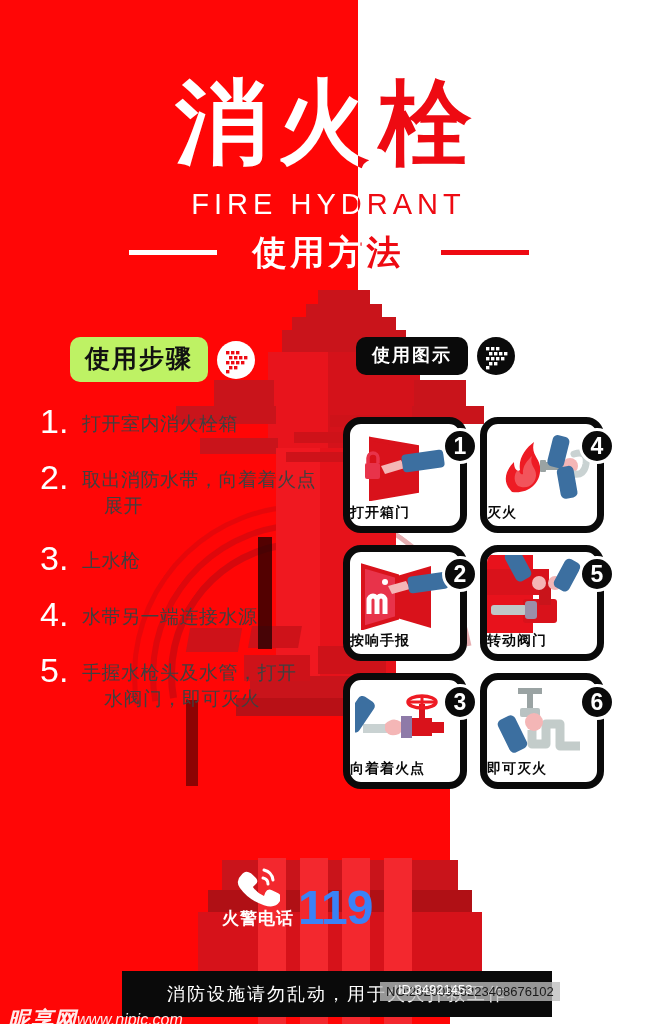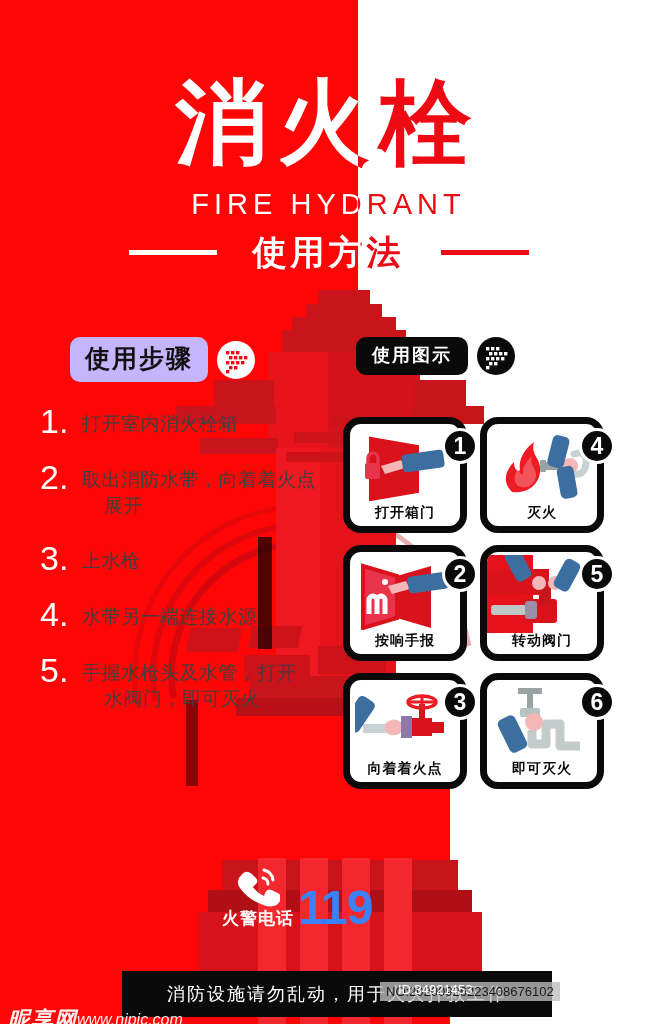--- a/index.html
+++ b/index.html
@@ -114,21 +114,21 @@
   }
   .sub-white { color:#FFFFFF; clip-path: inset(0 66px 0 0); }
   .sub-red   { color:#EE0A12; clip-path: inset(0 0 0 130px); }
 
   
   .badge-steps {
     position:absolute; left:70px; top:337px;
     display:flex; align-items:center; gap:9px;
   }
   .pill-white {
-    background:#c4b5fd; color:#111111;
+    background:#bef264; color:#111111;
     border-radius:10px; padding:5px 15px 7px;
     font-size:25px; font-weight:bold; letter-spacing:2px;
     box-shadow:0 0 0 0 rgba(0,0,0,0);
   }
   .dot-circle-white {
     width:38px; height:38px; border-radius:50%;
     background:#FFFFFF; position:relative; overflow:hidden;
   }
   .badge-icons {
     position:absolute; left:356px; top:337px;
@@ -165,21 +165,21 @@
     gap:3px 3px;
   }
   .card {
     position:relative; width:134px; height:125px;
   }
   .card-inner {
     position:absolute; left:3px; top:3px; width:124px; height:116px;
     background:#FFFFFF;
     border:7px solid #0A0A0A;
     border-radius:18px;
-    display:flex; flex-direction:column; align-items:center; justify-content:flex-end;
+    display:flex; flex-direction:column; justify-content:flex-end;
     overflow:hidden;
   }
   .card-art {
     flex:1; width:100%; display:flex; align-items:center; justify-content:center;
     padding-top:4px;
   }
   .card-label {
     font-size:14px; font-weight:bold; color:#0A0A0A;
     letter-spacing:1px; padding-bottom:7px; line-height:1;
   }

